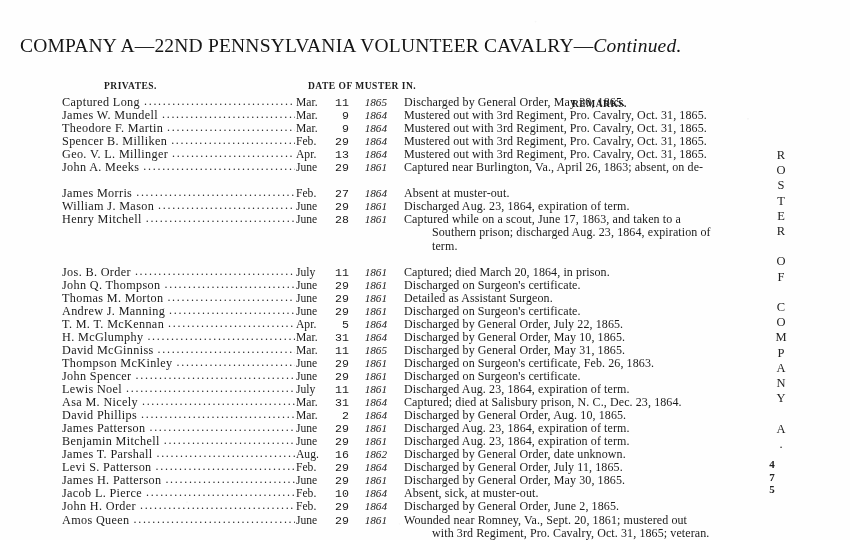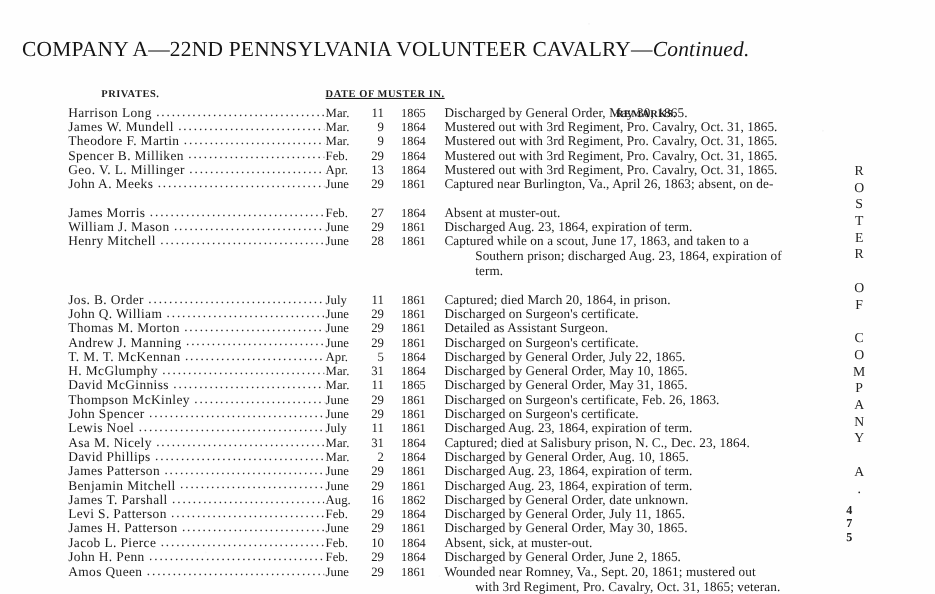--- a/index.html
+++ b/index.html
@@ -41,31 +41,31 @@
     white-space: nowrap;
     color: #151515;
     margin-left: 20px;
   }
   .title .smallcaps { font-variant: small-caps; }
   .title .cont { font-style: italic; }
 
   .col-heads {
     position: absolute;
     top: 81px;
-    left: 0;
+    left: 12px;
     width: 790px;
     height: 14px;
     font-size: 9.5px;
     font-variant: small-caps;
     font-weight: bold;
     letter-spacing: 0.5px;
     color: #1c1c1c;
   }
   .col-heads .h-priv { position: absolute; left: 92px; }
-  .col-heads .h-date { position: absolute; left: 296px; text-decoration: underline; }
+  .col-heads .h-date { position: absolute; left: 296px; }
   .col-heads .h-rem  { position: absolute; left: 560px; margin-top: 18px; }
 
   .roster {
     position: absolute;
     top: 96px;
     left: 0;
     width: 790px;
   }
 
   .row {
@@ -109,27 +109,29 @@
   }
   .date .mo {
     display: inline-block;
     width: 34px;
     text-align: left;
   }
   .date .dy {
     display: inline-block;
     width: 19px;
     text-align: right;
+    font-family: Liberation Mono, monospace;
   }
   .date .yr {
     display: inline-block;
     width: 34px;
     text-align: right;
     padding-left: 4px;
     font-size: 11.2px;
+    font-style: italic;
   }
 
   .remark {
     position: absolute;
     left: 404px;
     width: 370px;
     font-size: 12px;
     letter-spacing: 0.1px;
   }
   .remark.indent { left: 404px; text-indent: 28px; }
@@ -172,21 +174,21 @@
 
   <div class="col-heads">
     <span class="h-priv">PRIVATES.</span>
     <span class="h-date">DATE OF MUSTER IN.</span>
     <span class="h-rem">REMARKS.</span>
   </div>
 
   <div class="roster" id="roster">
       <div class="row">
         <div class="name">
-          <span class="nm">Harrison Long</span>
+          <span class="nm">Captured Long</span>
           <span class="leader">............................................................</span>
         </div>
         <div class="date"><span class="mo">Mar.</span><span class="dy">11</span><span class="yr">1865</span></div>
         <div class="remark">Discharged by General Order, May 30, 1865.</div>
       </div>
       <div class="row">
         <div class="name">
           <span class="nm">James W. Mundell</span>
           <span class="leader">............................................................</span>
         </div>
@@ -260,21 +262,21 @@
       <div class="row">
         <div class="name">
           <span class="nm">Jos. B. Order</span>
           <span class="leader">............................................................</span>
         </div>
         <div class="date"><span class="mo">July</span><span class="dy">11</span><span class="yr">1861</span></div>
         <div class="remark">Captured; died March 20, 1864, in prison.</div>
       </div>
       <div class="row">
         <div class="name">
-          <span class="nm">John Q. William</span>
+          <span class="nm">John Q. Thompson</span>
           <span class="leader">............................................................</span>
         </div>
         <div class="date"><span class="mo">June</span><span class="dy">29</span><span class="yr">1861</span></div>
         <div class="remark">Discharged on Surgeon's certificate.</div>
       </div>
       <div class="row">
         <div class="name">
           <span class="nm">Thomas M. Morton</span>
           <span class="leader">............................................................</span>
         </div>
@@ -396,21 +398,21 @@
       <div class="row">
         <div class="name">
           <span class="nm">Jacob L. Pierce</span>
           <span class="leader">............................................................</span>
         </div>
         <div class="date"><span class="mo">Feb.</span><span class="dy">10</span><span class="yr">1864</span></div>
         <div class="remark">Absent, sick, at muster-out.</div>
       </div>
       <div class="row">
         <div class="name">
-          <span class="nm">John H. Penn</span>
+          <span class="nm">John H. Order</span>
           <span class="leader">............................................................</span>
         </div>
         <div class="date"><span class="mo">Feb.</span><span class="dy">29</span><span class="yr">1864</span></div>
         <div class="remark">Discharged by General Order, June 2, 1865.</div>
       </div>
       <div class="row">
         <div class="name">
           <span class="nm">Amos Queen</span>
           <span class="leader">............................................................</span>
         </div>

